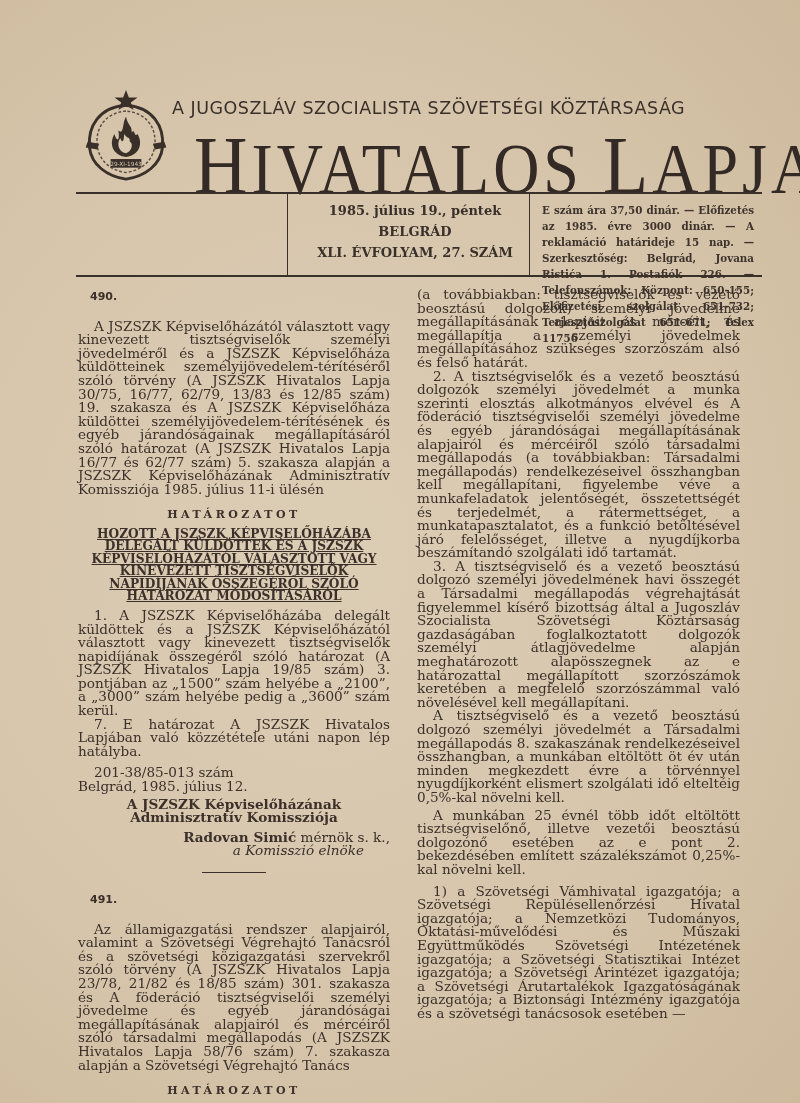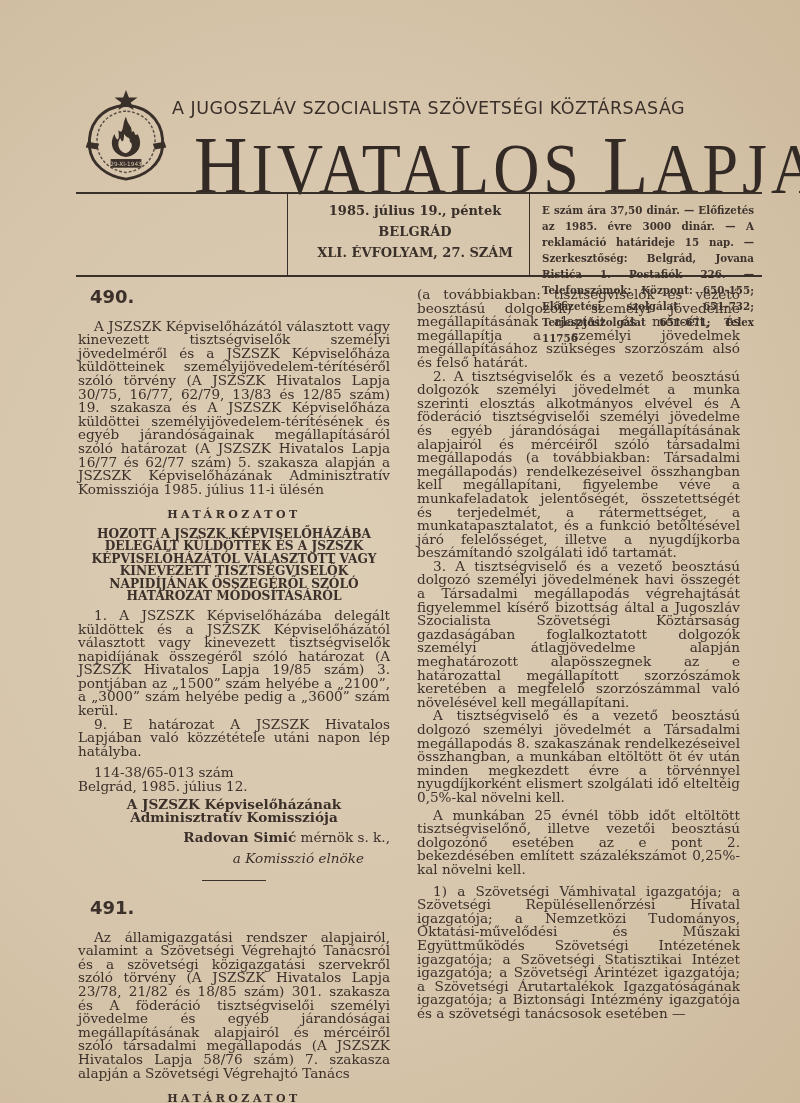--- a/index.html
+++ b/index.html
@@ -39,30 +39,30 @@
     font-size: 13px; font-weight: bold; text-align: center; line-height: 21px; color: #3a302a;
   }
   .info-right {
     position: absolute; left: 542px; top: 202px; width: 212px;
     font-size: 10.3px; line-height: 16px; font-weight: bold; text-align: justify; color: #3d332c;
   }
   .col { position: absolute; font-size: 13.6px; line-height: 13.6px; color: #3b302a; }
   .col-left { left: 78px; top: 290px; width: 312px; }
   .col-right { left: 417px; top: 288px; width: 323px; }
   .col p { margin: 0; text-align: justify; text-indent: 16px; hyphens: auto; }
-  .col .num { font-family: "DejaVu Sans", "Liberation Sans", sans-serif; font-weight: bold; font-size: 18px; margin: 0 0 16px 12px; }
+  .col .num { font-family: "DejaVu Sans", "Liberation Sans", sans-serif; font-weight: bold; font-size: 11px; margin: 0 0 16px 12px; }
   .col .heading {
     text-align: center; font-weight: bold; font-size: 11px; letter-spacing: 3.5px; margin: 12px 0 6px;
   }
   .col .subheading {
-    text-align: center; font-weight: bold; font-size: 12.2px; line-height: 12.5px; margin: 0 0 6px; text-transform: uppercase;
+    text-align: center; font-weight: bold; font-size: 12.2px; line-height: 12.5px; margin: 0 0 6px; text-transform: uppercase; text-decoration: underline;
   }
   .col .plain { text-indent: 0; }
   .col .sig-org { font-weight: bold; text-align: center; text-indent: 0; margin-top: 4px; }
-  .col .sig-name { text-align: right; text-indent: 0; margin: 6px 0 8px 0; }
+  .col .sig-name { text-align: right; text-indent: 0; margin: 6px 0 0 0; }
   .col .sig-title { text-align: right; text-indent: 0; padding-right: 26px; font-style: italic; }
   .col .short-rule { width: 64px; height: 1px; background: #3a302a; margin: 14px auto 20px; }
   .gap { height: 8px; }
 </style>
 </head>
 <body>
 
 <div class="page">
 
   <div class="masthead">
@@ -95,23 +95,23 @@
   </div>
 
   <div class="info-right">E szám ára 37,50 dinár. — Előfizetés az 1985. évre 3000 dinár. — A reklamáció határideje 15 nap. — Szerkesztőség: Belgrád, Jovana Ristića 1. Postafiók 226. — Telefonszámok: Központ: 650-155; Előfizetési szolgálat 651-732; Terjesztőszolgálat 651-671; Telex 11756</div>
 
   <div class="col col-left">
     <div class="num">490.</div>
     <p>A JSZSZK Képviselőházától választott vagy kinevezett tisztségviselők személyi jövedelméről és a JSZSZK Képviselőháza küldötteinek személyijövedelem-térítéséről szóló törvény (A JSZSZK Hivatalos Lapja 30/75, 16/77, 62/79, 13/83 és 12/85 szám) 19. szakasza és A JSZSZK Képviselőháza küldöttei személyijövedelem-térítésének és egyéb járandóságainak megállapításáról szóló határozat (A JSZSZK Hivatalos Lapja 16/77 és 62/77 szám) 5. szakasza alapján a JSZSZK Képviselőházának Adminisztratív Komissziója 1985. július 11-i ülésén</p>
     <div class="heading">HATÁROZATOT</div>
     <div class="subheading">HOZOTT A JSZSZK KÉPVISELŐHÁZÁBA DELEGÁLT KÜLDÖTTEK ÉS A JSZSZK KÉPVISELŐHÁZÁTÓL VÁLASZTOTT VAGY KINEVEZETT TISZTSÉGVISELŐK NAPIDÍJÁNAK ÖSSZEGÉRŐL SZÓLÓ HATÁROZAT MÓDOSÍTÁSÁRÓL</div>
     <p>1. A JSZSZK Képviselőházába delegált küldöttek és a JSZSZK Képviselőházától választott vagy kinevezett tisztségviselők napidíjának összegéről szóló határozat (A JSZSZK Hivatalos Lapja 19/85 szám) 3. pontjában az „1500” szám helyébe a „2100”, a „3000” szám helyébe pedig a „3600” szám kerül.</p>
-    <p>9. E határozat A JSZSZK Hivatalos Lapjában való közzététele utáni napon lép hatályba.</p>
+    <p>7. E határozat A JSZSZK Hivatalos Lapjában való közzététele utáni napon lép hatályba.</p>
     <div class="gap"></div>
-    <p>114-38/65-013 szám</p>
+    <p>201-38/85-013 szám</p>
     <p class="plain">Belgrád, 1985. július 12.</p>
     <p class="sig-org">A JSZSZK Képviselőházának Adminisztratív Komissziója</p>
     <p class="sig-name"><b>Radovan Simić</b><span> mérnök s. k.,</span></p>
     <p class="sig-title">a Komisszió elnöke</p>
     <div class="short-rule"></div>
     <div class="num">491.</div>
     <p>Az államigazgatási rendszer alapjairól, valamint a Szövetségi Végrehajtó Tanácsról és a szövetségi közigazgatási szervekről szóló törvény (A JSZSZK Hivatalos Lapja 23/78, 21/82 és 18/85 szám) 301. szakasza és A föderáció tisztségviselői személyi jövedelme és egyéb járandóságai megállapításának alapjairól és mércéiről szóló társadalmi megállapodás (A JSZSZK Hivatalos Lapja 58/76 szám) 7. szakasza alapján a Szövetségi Végrehajtó Tanács</p>
     <div class="heading">HATÁROZATOT</div>
 
   </div>

